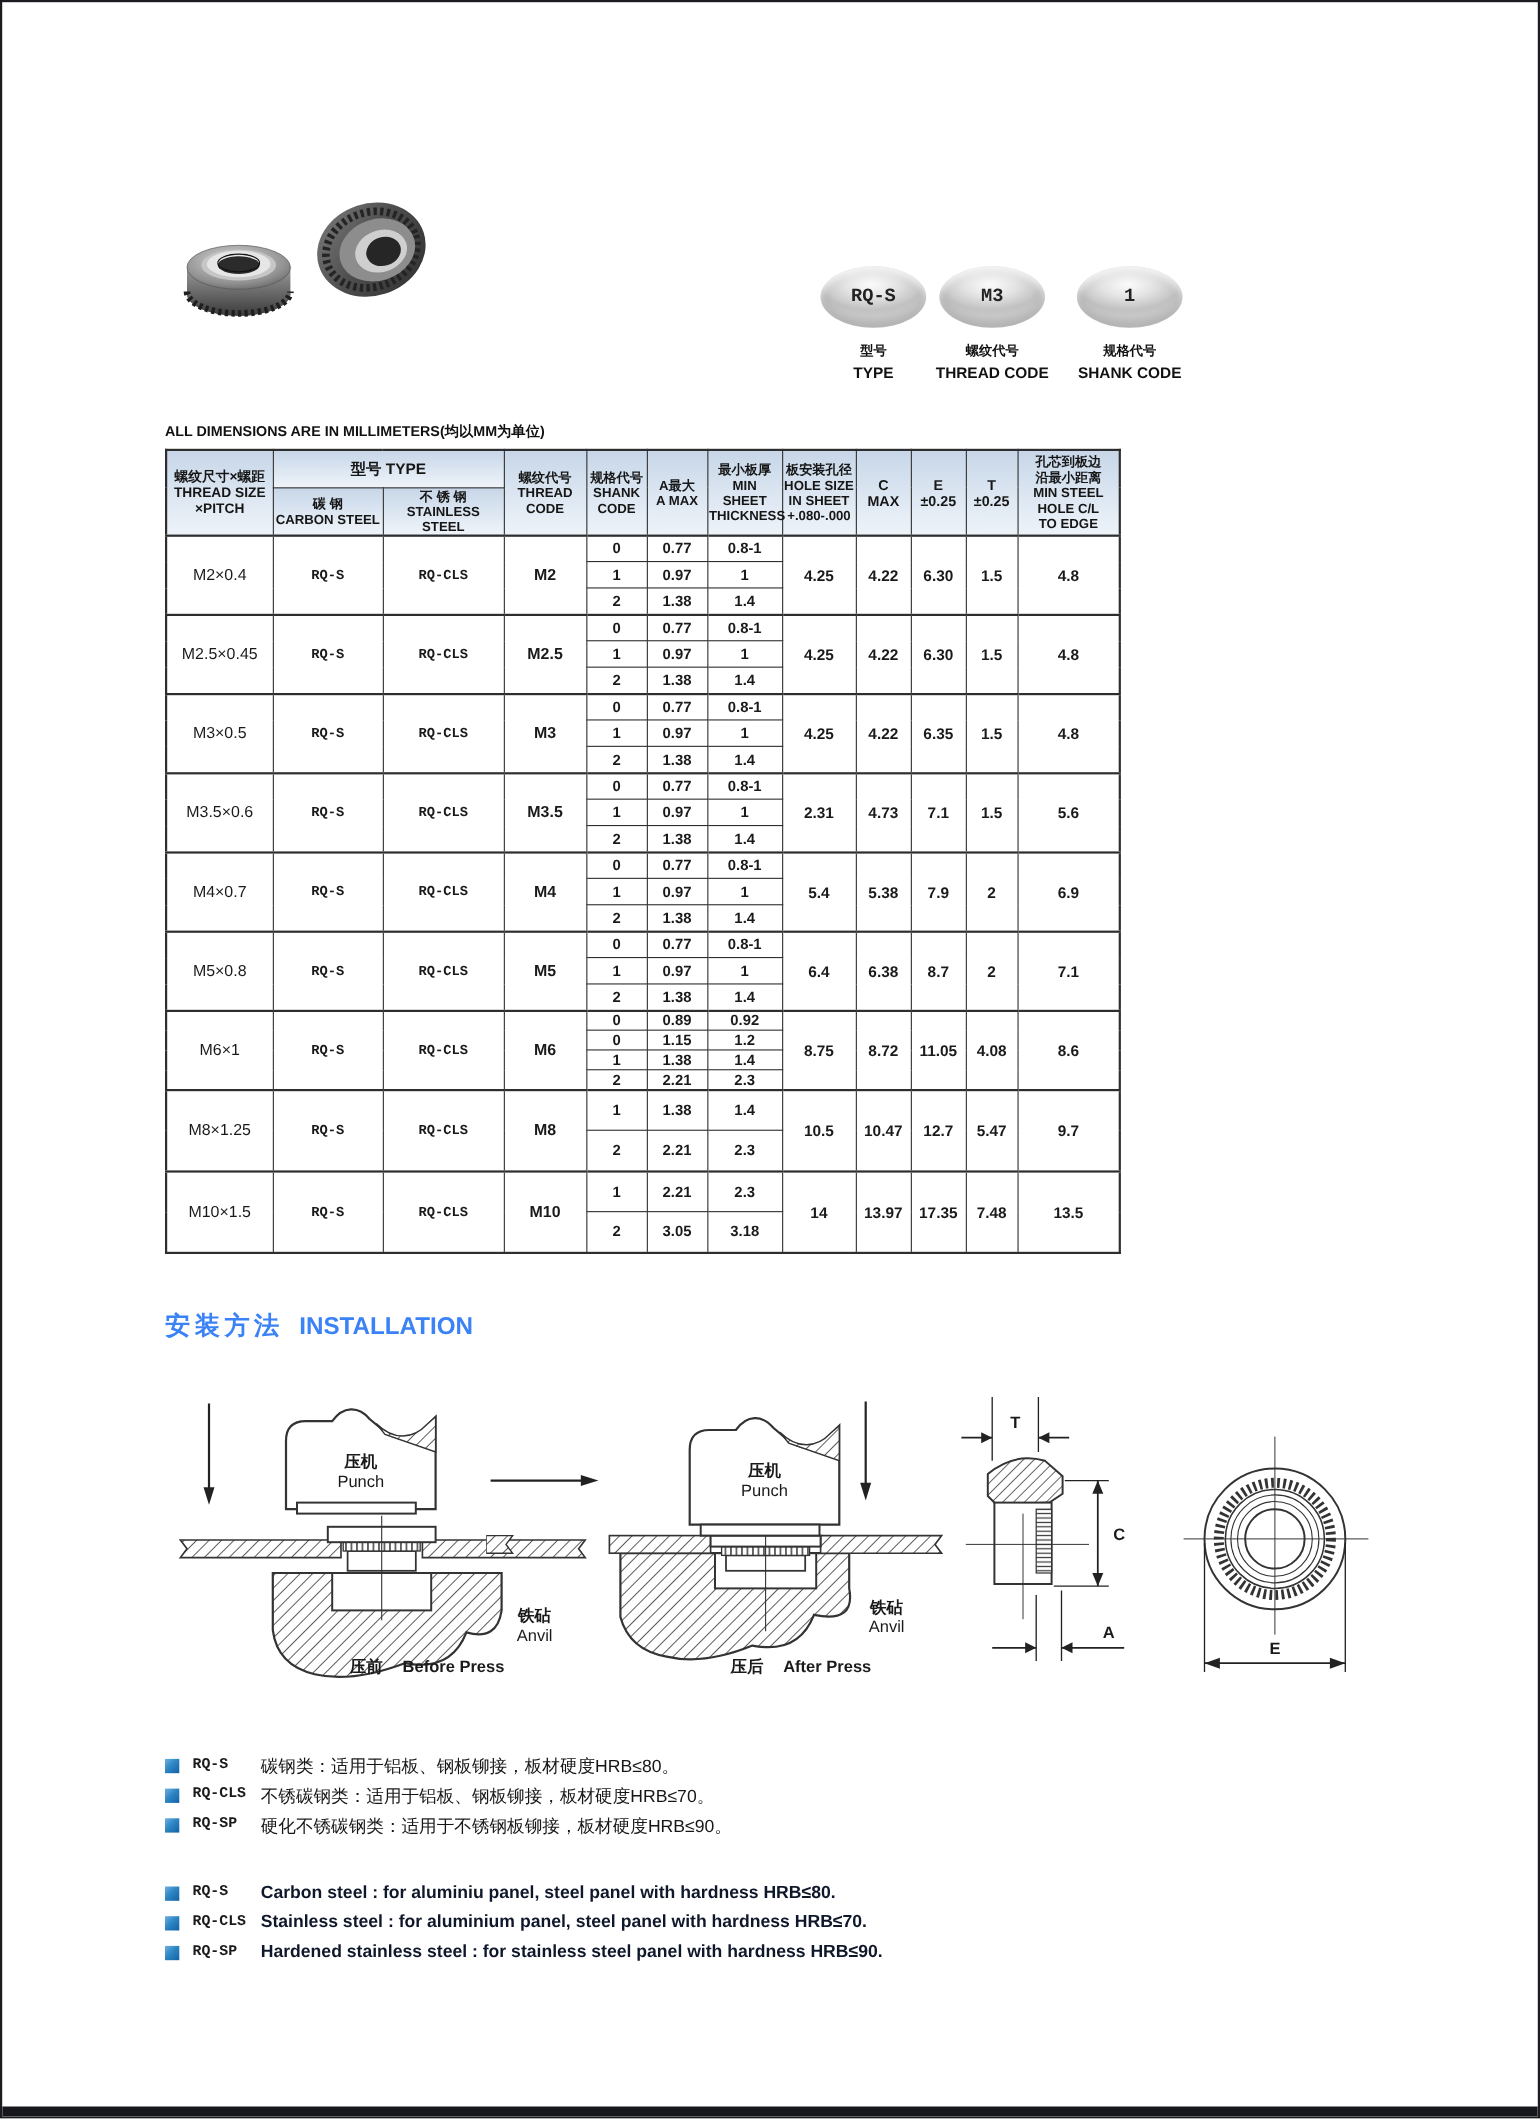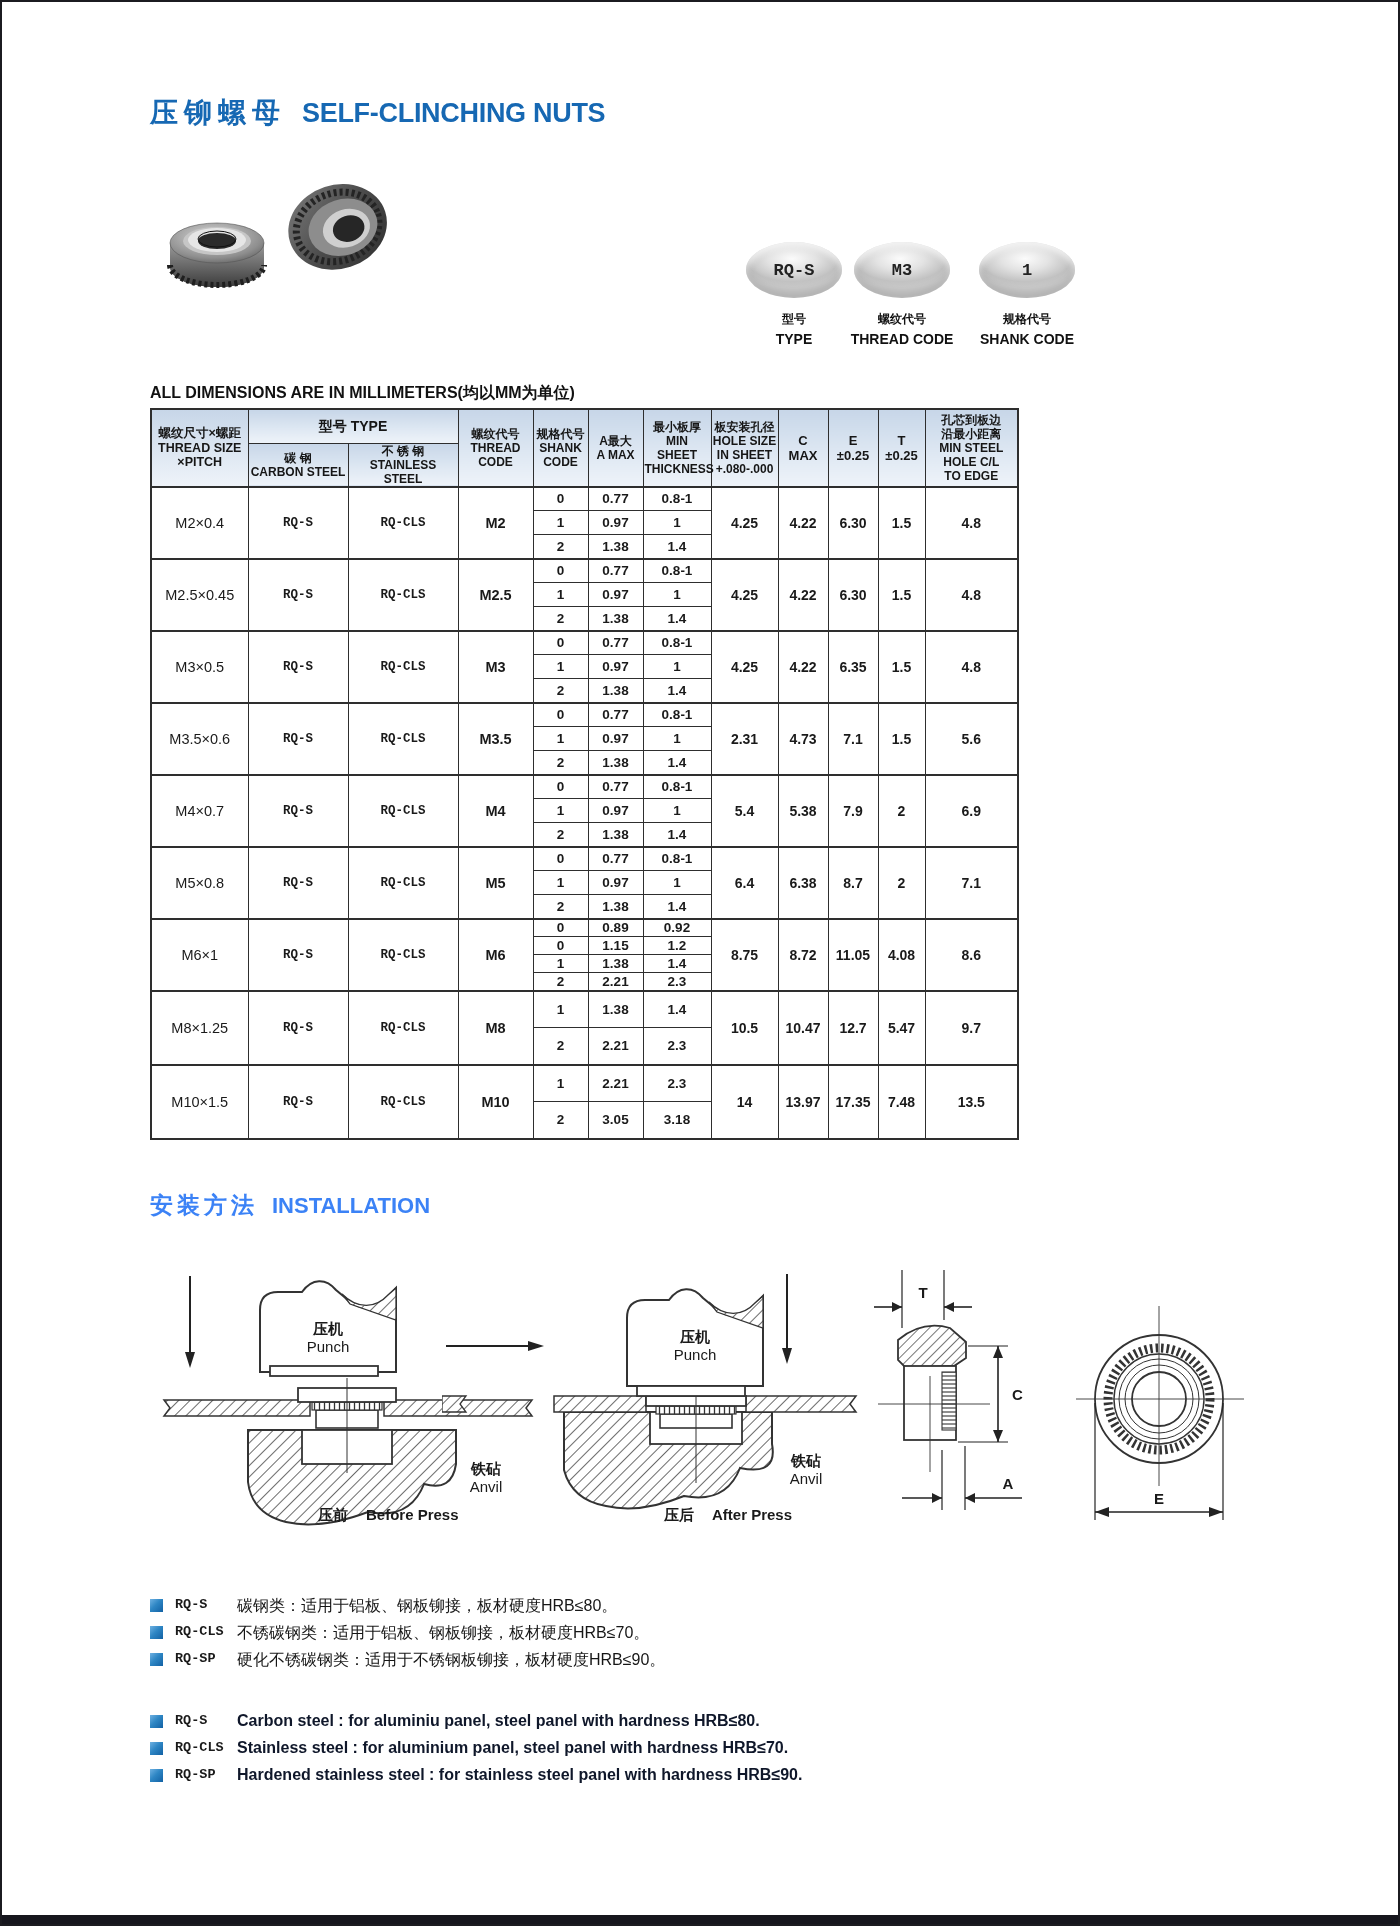--- a/index.html
+++ b/index.html
@@ -24,21 +24,21 @@
     width:96px;height:56px;margin:0 auto;border-radius:50%;
     background:radial-gradient(ellipse 62% 52% at 48% 30%, #fbfbfb 0%, #e3e3e3 40%, #c2c2c2 78%, #cecece 100%);
     box-shadow:inset 0 -7px 10px rgba(0,0,0,.14), inset 0 4px 6px rgba(255,255,255,.8);
     display:flex;align-items:center;justify-content:center;
     font-family:"Liberation Mono","DejaVu Sans Mono",monospace;font-size:17px;font-weight:bold;color:#222;
   }
   .code-zh{margin-top:13px;font-size:12px;font-weight:bold;color:#111;}
   .code-en{margin-top:3px;font-size:14px;font-weight:600;color:#111;}
 
   
-  .dim-note{position:absolute;left:148px;top:381px;font-size:16px;font-weight:bold;color:#111;}
+  .dim-note{position:absolute;left:148px;top:381px;font-size:13px;font-weight:bold;color:#111;}
   table.spec{position:absolute;left:148px;top:406px;width:867px;border-collapse:collapse;table-layout:fixed;background:#fff;}
   table.spec th,table.spec td{border:1px solid #2e2e2e;text-align:center;vertical-align:middle;padding:0 1px;line-height:1;}
   table.spec{border:2px solid #2e2e2e;}
   table.spec thead th{
     background:linear-gradient(180deg,#c7d6e8 0%,#dde7f2 55%,#eef3f9 100%);
     font-size:12px;font-weight:bold;line-height:1.18;white-space:pre-line;color:#161616;
   }
   table.spec thead tr.h1{height:34px;}
   table.spec thead tr.h2{height:42px;}
   table.spec thead th.th-size{font-size:12.5px;}
@@ -69,24 +69,20 @@
     background:linear-gradient(135deg,#6fb1e2 0%,#2e86c4 45%,#1261a4 100%);}
   .note-code{width:62px;font-family:"Liberation Mono","DejaVu Sans Mono",monospace;font-size:13.5px;font-weight:bold;padding-top:1px;}
   .note-text-zh{font-size:16px;color:#161616;}
   .note-text-en{font-size:16px;font-weight:600;color:#0f172a;}
 </style>
 </head>
 <body>
 
 <div class="page">
 
-  <h1 class="title">
-    <span class="zh">压铆螺母</span>
-    <span class="en">SELF-CLINCHING NUTS</span>
-  </h1>
 
   <svg class="photo" viewBox="0 0 260 135">
     <defs>
       <linearGradient id="nutside" x1="0" x2="0" y1="0" y2="1">
         <stop offset="0" stop-color="#9a9a9a"></stop>
           <stop offset="1" stop-color="#3c3c3c"></stop>
       </linearGradient>
       <radialGradient id="nuttop" cx="45%" cy="35%" r="75%">
         <stop offset="0" stop-color="#dcdcdc"></stop>
           <stop offset="0.7" stop-color="#8e8e8e"></stop>

